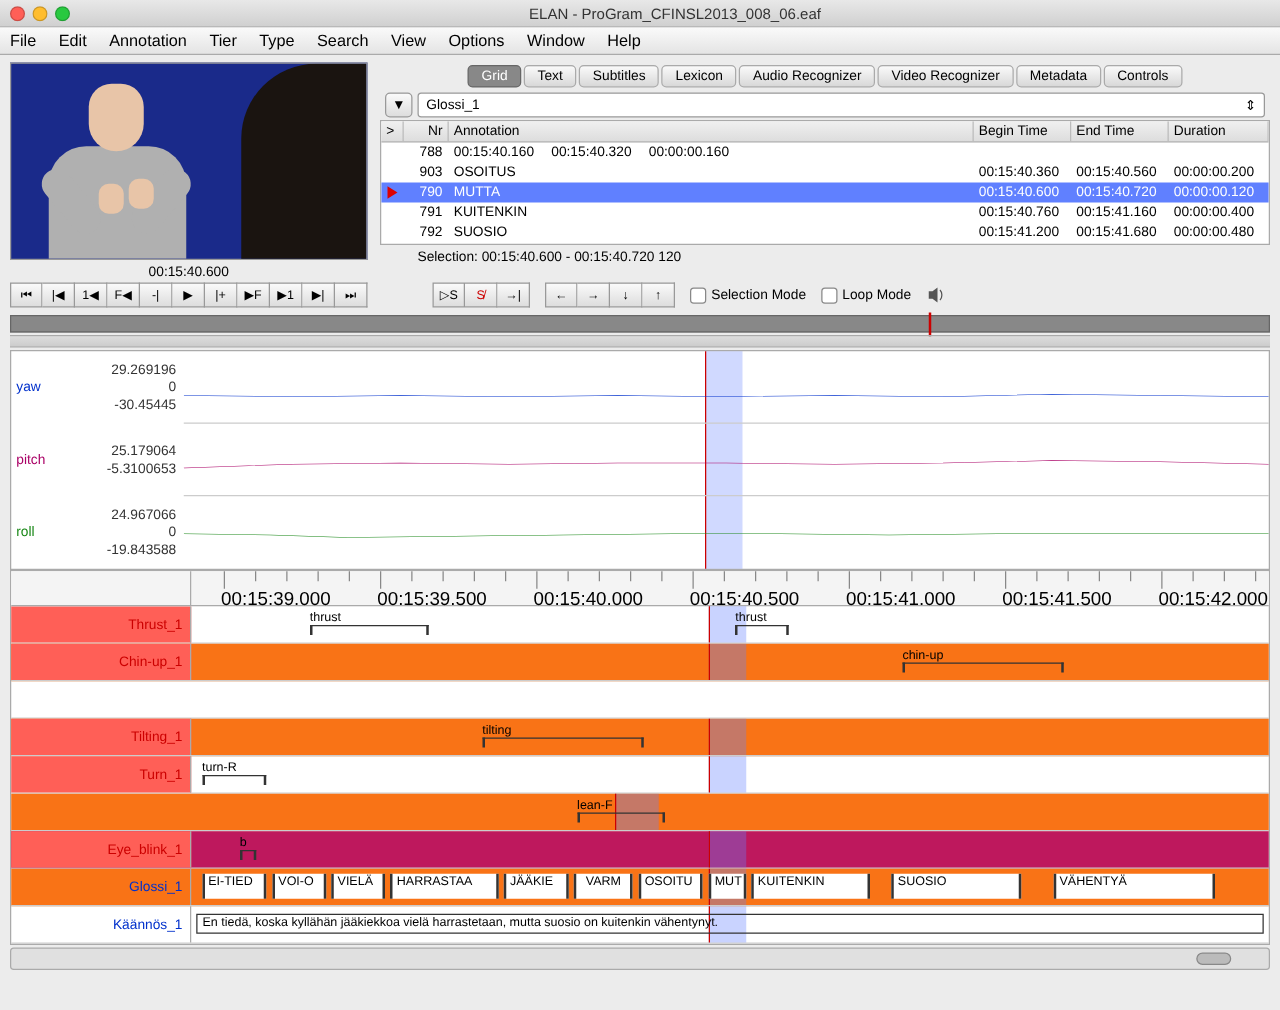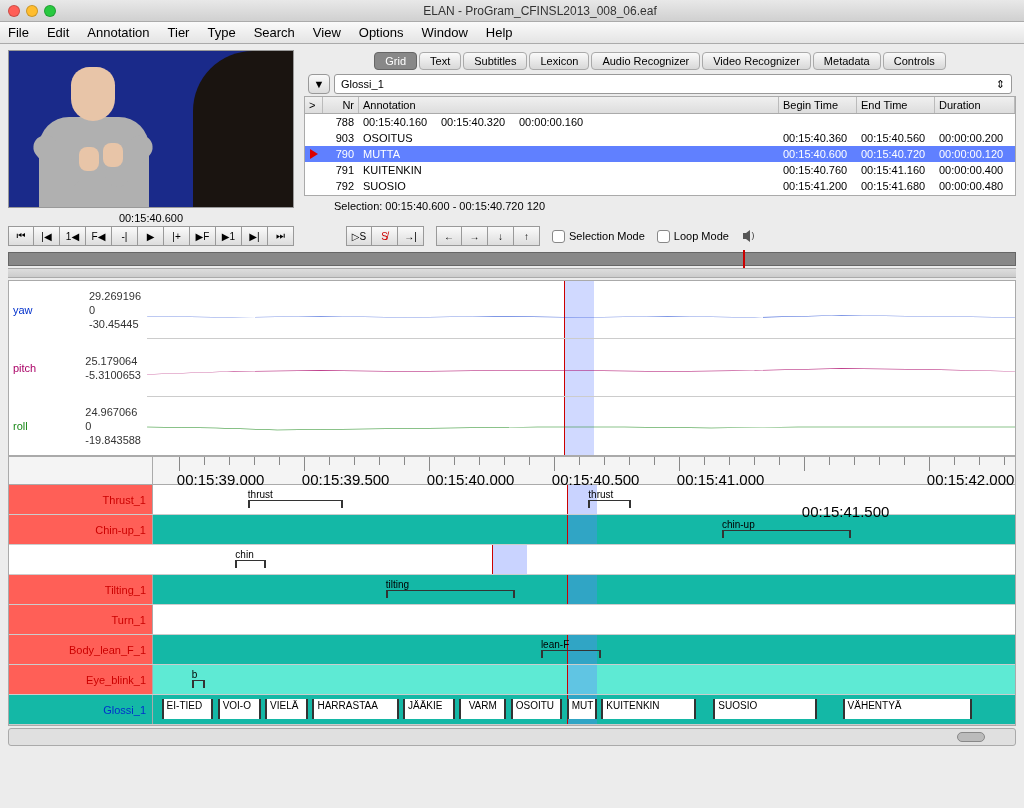--- a/index.html
+++ b/index.html
@@ -45,37 +45,37 @@
 .checkbox-lbl { display: flex; align-items: center; gap: 4px; font-size: 11px; }
 .cb { width: 13px; height: 13px; border: 1px solid #888; border-radius: 3px; background: #fff; }
 .speaker { width:16px; height:14px; }
 .density { height: 14px; background: #888; margin: 2px 8px; position: relative; border:1px solid #666; }
 .density-marker { position:absolute; top:-3px; width:2px; height:20px; background:#cc0000; }
 .ruler { height: 10px; background: linear-gradient(#ddd,#ccc); border-top:1px solid #aaa; border-bottom:1px solid #aaa; margin: 0 8px; position:relative; }
 .waveforms { display:flex; border:1px solid #aaa; margin: 2px 8px 0 8px; background:#fff; }
 .wf-labels { width: 138px; display:flex; flex-direction:column; }
 .wf-label { flex:1; display:flex; align-items:center; justify-content:space-between; padding: 0 4px; font-size:10px; }
 .wf-label .name { color: #0030cc; } .wf-label.pitch .name { color: #aa0066; } .wf-label.roll .name { color: #1a8818; }
-.wf-vals { display:flex; flex-direction:column; font-size:9px; color:#333; line-height:1.3; padding-right:2px; }
+.wf-vals { display:flex; flex-direction:column; text-align:right; font-size:9px; color:#333; line-height:1.3; padding-right:2px; }
 .wf-plots { flex:1; position:relative; }
 .wf-plot { height: 58px; border-bottom: 1px solid #ccc; position:relative; }
 .wf-plot:last-child { border-bottom:none; }
 .sel-band { position:absolute; top:0; bottom:0; background: rgba(100,130,255,0.3); }
 .crosshair { position:absolute; top:0; bottom:0; width:1px; background:#cc0000; }
 .timeline-area { margin: 0 8px; border:1px solid #aaa; background:#fff; }
 .time-ruler { height: 28px; border-bottom:1px solid #aaa; position:relative; display:flex; background:#f4f4f4; }
 .time-ruler .tr-labels { width:144px; border-right:1px solid #aaa; }
 .time-ruler .tr-ticks { flex:1; position:relative; font-size:9px; }
 .tick { position:absolute; top:0; border-left:1px solid #888; height:8px; }
 .tick.major { height:14px; }
 .tick-label { position:absolute; top:14px; font-size:15px; transform:translateX(-2px); }
 .tiers { }
 .tier-row { display:flex; height:30px; border-bottom:1px solid #ccc; }
-.tier-row.alt { background:#14b8a6; }
-.tier-row.blink { background:#5eead4; }
+.tier-row.alt { background:#f97316; }
+.tier-row.blink { background:#be185d; }
 .tier-label { width:144px; border-right:1px solid #aaa; display:flex; align-items:center; justify-content:flex-end; padding-right:6px; font-size:11px; }
 .tier-label.red { color:#cc0000; } .tier-label.blue { color:#0030cc; }
 .tier-track { flex:1; position:relative; }
 .ann { position:absolute; top:4px; height:20px; border-left:2px solid #333; border-right:2px solid #333; padding:1px 3px; font-size:10px; white-space:nowrap; overflow:hidden; background: #fff; }
 .trans { position:absolute; top:6px; height:16px; left:4px; right:4px; border:1px solid #333; padding:1px 4px; font-size:10px; white-space:nowrap; overflow:hidden; }
 .tl-sel-band { position:absolute; top:0; bottom:0; background: rgba(100,130,255,0.35); pointer-events:none; }
 .tl-crosshair { position:absolute; top:0; bottom:0; width:1px; background:#cc0000; pointer-events:none; }
 .hscroll { height: 18px; margin: 2px 8px; background: #e0e0e0; border:1px solid #aaa; position:relative; border-radius:3px; }
 .hscroll-thumb { position:absolute; right:30px; top:3px; width:28px; height:10px; background:#bbb; border:1px solid #888; border-radius:6px; }
 svg { display:block; }
@@ -317,21 +317,21 @@
         <div class="tick" style="left: 52.3%;"></div>
         <div class="tick" style="left: 55.2%;"></div>
         <div class="tick" style="left: 58.1%;"></div>
         <div class="tick major" style="left: 61%;"></div>
         <div class="tick-label" style="left: 61%;">00:15:41.000</div>
         <div class="tick" style="left: 63.9%;"></div>
         <div class="tick" style="left: 66.8%;"></div>
         <div class="tick" style="left: 69.7%;"></div>
         <div class="tick" style="left: 72.6%;"></div>
         <div class="tick major" style="left: 75.5%;"></div>
-        <div class="tick-label" style="left: 75.5%; margin-top: 32px;">00:15:41.500</div>
+        <div class="tick-label" style="left: 75.5%;">00:15:41.500</div>
         <div class="tick" style="left: 78.4%;"></div>
         <div class="tick" style="left: 81.3%;"></div>
         <div class="tick" style="left: 84.2%;"></div>
         <div class="tick" style="left: 87.1%;"></div>
         <div class="tick major" style="left: 90%;"></div>
         <div class="tick-label" style="left: 90%;">00:15:42.000</div>
         <div class="tick" style="left: 92.9%;"></div>
         <div class="tick" style="left: 95.8%;"></div>
         <div class="tick" style="left: 98.7%;"></div>
       </div>
@@ -357,45 +357,44 @@
         <div class="tier-track">
           <div class="tl-sel-band" style="left: 48%; width: 3.5%;"></div>
           <div class="tl-crosshair" style="left: 48%;"></div>
           <div style="position: absolute; left: 66%; width: 15%; top: 4px;">
             <div style="font-size:10px;">chin-up</div>
             <div style="border-top:1px solid #333;border-left:2px solid #333;border-right:2px solid #333;height:8px;"></div>
           </div>
         </div>
       </div>
       <div class="tier-row">
-        <div class="tier-track">
-          <div class="tl-sel-band" style="left: 48%; width: 3.5%;"></div>
-          <div class="tl-crosshair" style="left: 48%;"></div>
-          <div style="position: absolute; left: 22.5%; width: 3%; top: 4px;">
-            <div style="font-size:10px;">chin</div>
-            <div style="border-top:1px solid #333;border-left:2px solid #333;border-right:2px solid #333;height:8px;"></div>
-          </div>
-        </div>
       </div>
       <div class="tier-row alt">
         <div class="tier-label red">Tilting_1</div>
         <div class="tier-track">
           <div class="tl-sel-band" style="left: 48%; width: 3.5%;"></div>
           <div class="tl-crosshair" style="left: 48%;"></div>
           <div style="position: absolute; left: 27%; width: 15%; top: 4px;">
             <div style="font-size:10px;">tilting</div>
             <div style="border-top:1px solid #333;border-left:2px solid #333;border-right:2px solid #333;height:8px;"></div>
           </div>
         </div>
       </div>
       <div class="tier-row">
         <div class="tier-label red">Turn_1</div>
+        <div class="tier-track">
+          <div class="tl-sel-band" style="left: 48%; width: 3.5%;"></div>
+          <div class="tl-crosshair" style="left: 48%;"></div>
+          <div style="position: absolute; left: 1%; width: 6%; top: 4px;">
+            <div style="font-size:10px;">turn-R</div>
+            <div style="border-top:1px solid #333;border-left:2px solid #333;border-right:2px solid #333;height:8px;"></div>
+          </div>
+        </div>
       </div>
       <div class="tier-row alt">
-        <div class="tier-label red">Body_lean_F_1</div>
         <div class="tier-track">
           <div class="tl-sel-band" style="left: 48%; width: 3.5%;"></div>
           <div class="tl-crosshair" style="left: 48%;"></div>
           <div style="position: absolute; left: 45%; width: 7%; top: 4px;">
             <div style="font-size:10px;">lean-F</div>
             <div style="border-top:1px solid #333;border-left:2px solid #333;border-right:2px solid #333;height:8px;"></div>
           </div>
         </div>
       </div>
       <div class="tier-row blink">
@@ -420,17 +419,25 @@
           <div class="ann" style="left: 18.5%; width: 10%;">HARRASTAA</div>
           <div class="ann" style="left: 29%; width: 6%;">JÄÄKIE</div>
           <div class="ann" style="left: 35.5%; width: 5.5%; text-align: center;">VARM</div>
           <div class="ann" style="left: 41.5%; width: 6%;">OSOITU</div>
           <div class="ann" style="left: 48%; width: 3.5%;">MUT</div>
           <div class="ann" style="left: 52%; width: 11%;">KUITENKIN</div>
           <div class="ann" style="left: 65%; width: 12%;">SUOSIO</div>
           <div class="ann" style="left: 80%; width: 15%;">VÄHENTYÄ</div>
         </div>
       </div>
+      <div class="tier-row">
+        <div class="tier-label blue">Käännös_1</div>
+        <div class="tier-track">
+          <div class="tl-sel-band" style="left: 48%; width: 3.5%;"></div>
+          <div class="tl-crosshair" style="left: 48%;"></div>
+          <div class="trans">En tiedä, koska kyllähän jääkiekkoa vielä harrastetaan, mutta suosio on kuitenkin vähentynyt.</div>
+        </div>
+      </div>
     </div>
 </div>
 <div class="hscroll">
   <div class="hscroll-thumb"></div>
 </div>
 
 </body></html>

